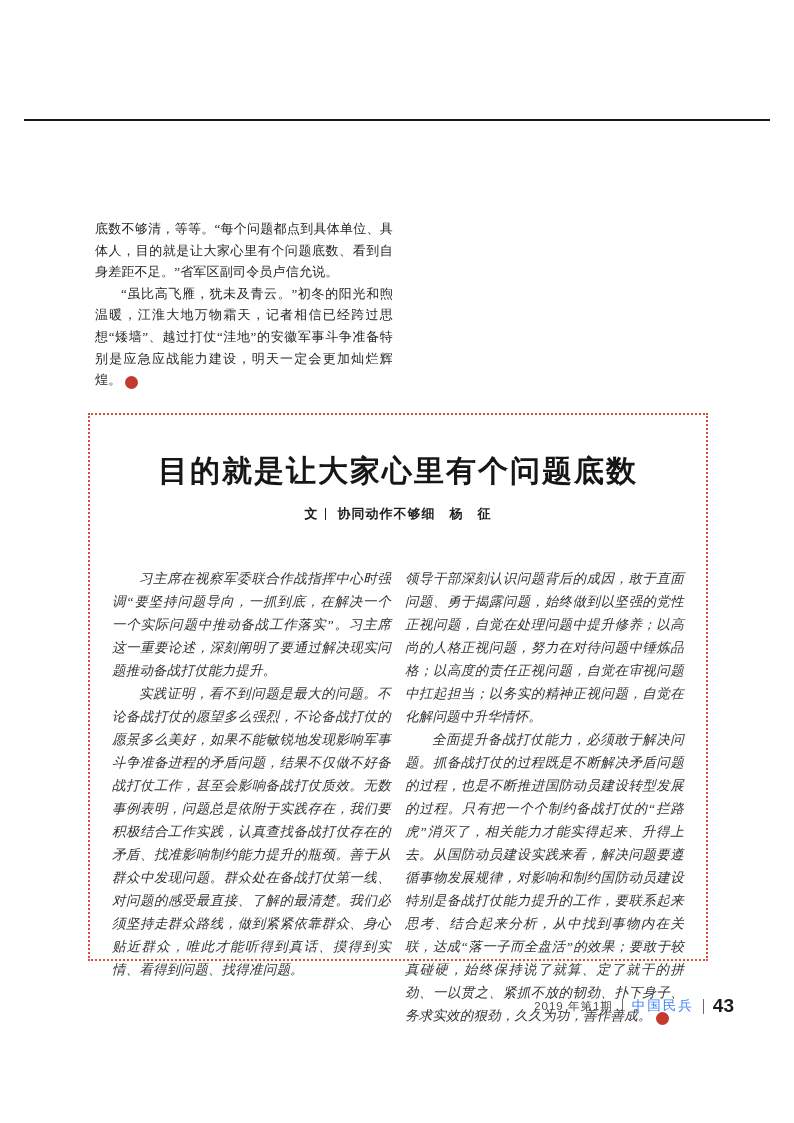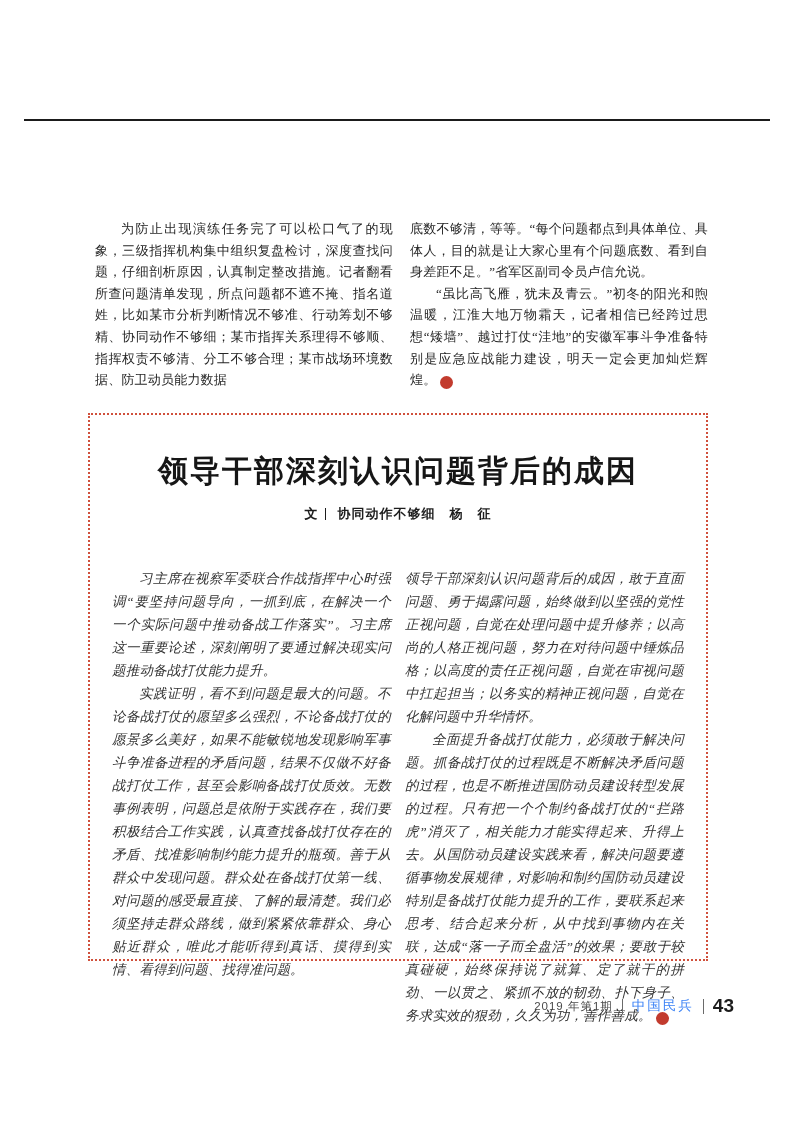--- a/index.html
+++ b/index.html
@@ -79,30 +79,27 @@
   .footer .magazine{font-size:13.5px;color:#3b82f6;letter-spacing:2px;}
   .footer .page-num{font-size:19px;color:#1c1c1c;font-weight:700;text-align:center;}
 </style>
 </head>
 <body>
 
 <div class="top-rule"></div>
 
 <div class="top-section">
   <div class="top-col">
-    <p class="indent">为防止出现演练任务完了可以松口气了的现象，三级指挥机构集中组织复盘检讨，深度查找问题，仔细剖析原因，认真制定整改措施。记者翻看所查问题清单发现，所点问题都不遮不掩、指名道姓，比如某市分析判断情况不够准、行动筹划不够精、协同动作不够细；某市指挥关系理得不够顺、指挥权责不够清、分工不够合理；某市战场环境数据、防卫动员能力数据</p>
-  </div>
-  <div class="top-col">
     <p class="no-indent">底数不够清，等等。“每个问题都点到具体单位、具体人，目的就是让大家心里有个问题底数、看到自身差距不足。”省军区副司令员卢信允说。</p>
     <p class="indent"><span>“虽比高飞雁，犹未及青云。”初冬的阳光和煦温暖，江淮大地万物霜天，记者相信已经跨过思想“矮墙”、越过打仗“洼地”的安徽军事斗争准备特别是应急应战能力建设，明天一定会更加灿烂辉煌。</span><span class="seal">兵</span></p>
   </div>
 </div>
 
 <div class="article-box">
-  <h1 class="article-title">领导干部深刻认识问题背后的成因</h1>
+  <h1 class="article-title">目的就是让大家心里有个问题底数</h1>
   <div class="byline">
     <span>文</span><span class="divider"></span><span class="author">协同动作不够细　杨　征</span>
   </div>
   <div class="box-body">
     <div class="box-col">
       <p class="indent">习主席在视察军委联合作战指挥中心时强调“要坚持问题导向，一抓到底，在解决一个一个实际问题中推动备战工作落实”。习主席这一重要论述，深刻阐明了要通过解决现实问题推动备战打仗能力提升。</p>
       <p class="indent">实践证明，看不到问题是最大的问题。不论备战打仗的愿望多么强烈，不论备战打仗的愿景多么美好，如果不能敏锐地发现影响军事斗争准备进程的矛盾问题，结果不仅做不好备战打仗工作，甚至会影响备战打仗质效。无数事例表明，问题总是依附于实践存在，我们要积极结合工作实践，认真查找备战打仗存在的矛盾、找准影响制约能力提升的瓶颈。善于从群众中发现问题。群众处在备战打仗第一线、对问题的感受最直接、了解的最清楚。我们必须坚持走群众路线，做到紧紧依靠群众、身心贴近群众，唯此才能听得到真话、摸得到实情、看得到问题、找得准问题。</p>
     </div>
     <div class="box-col">
       <p class="no-indent">领导干部深刻认识问题背后的成因，敢于直面问题、勇于揭露问题，始终做到以坚强的党性正视问题，自觉在处理问题中提升修养；以高尚的人格正视问题，努力在对待问题中锤炼品格；以高度的责任正视问题，自觉在审视问题中扛起担当；以务实的精神正视问题，自觉在化解问题中升华情怀。</p>

